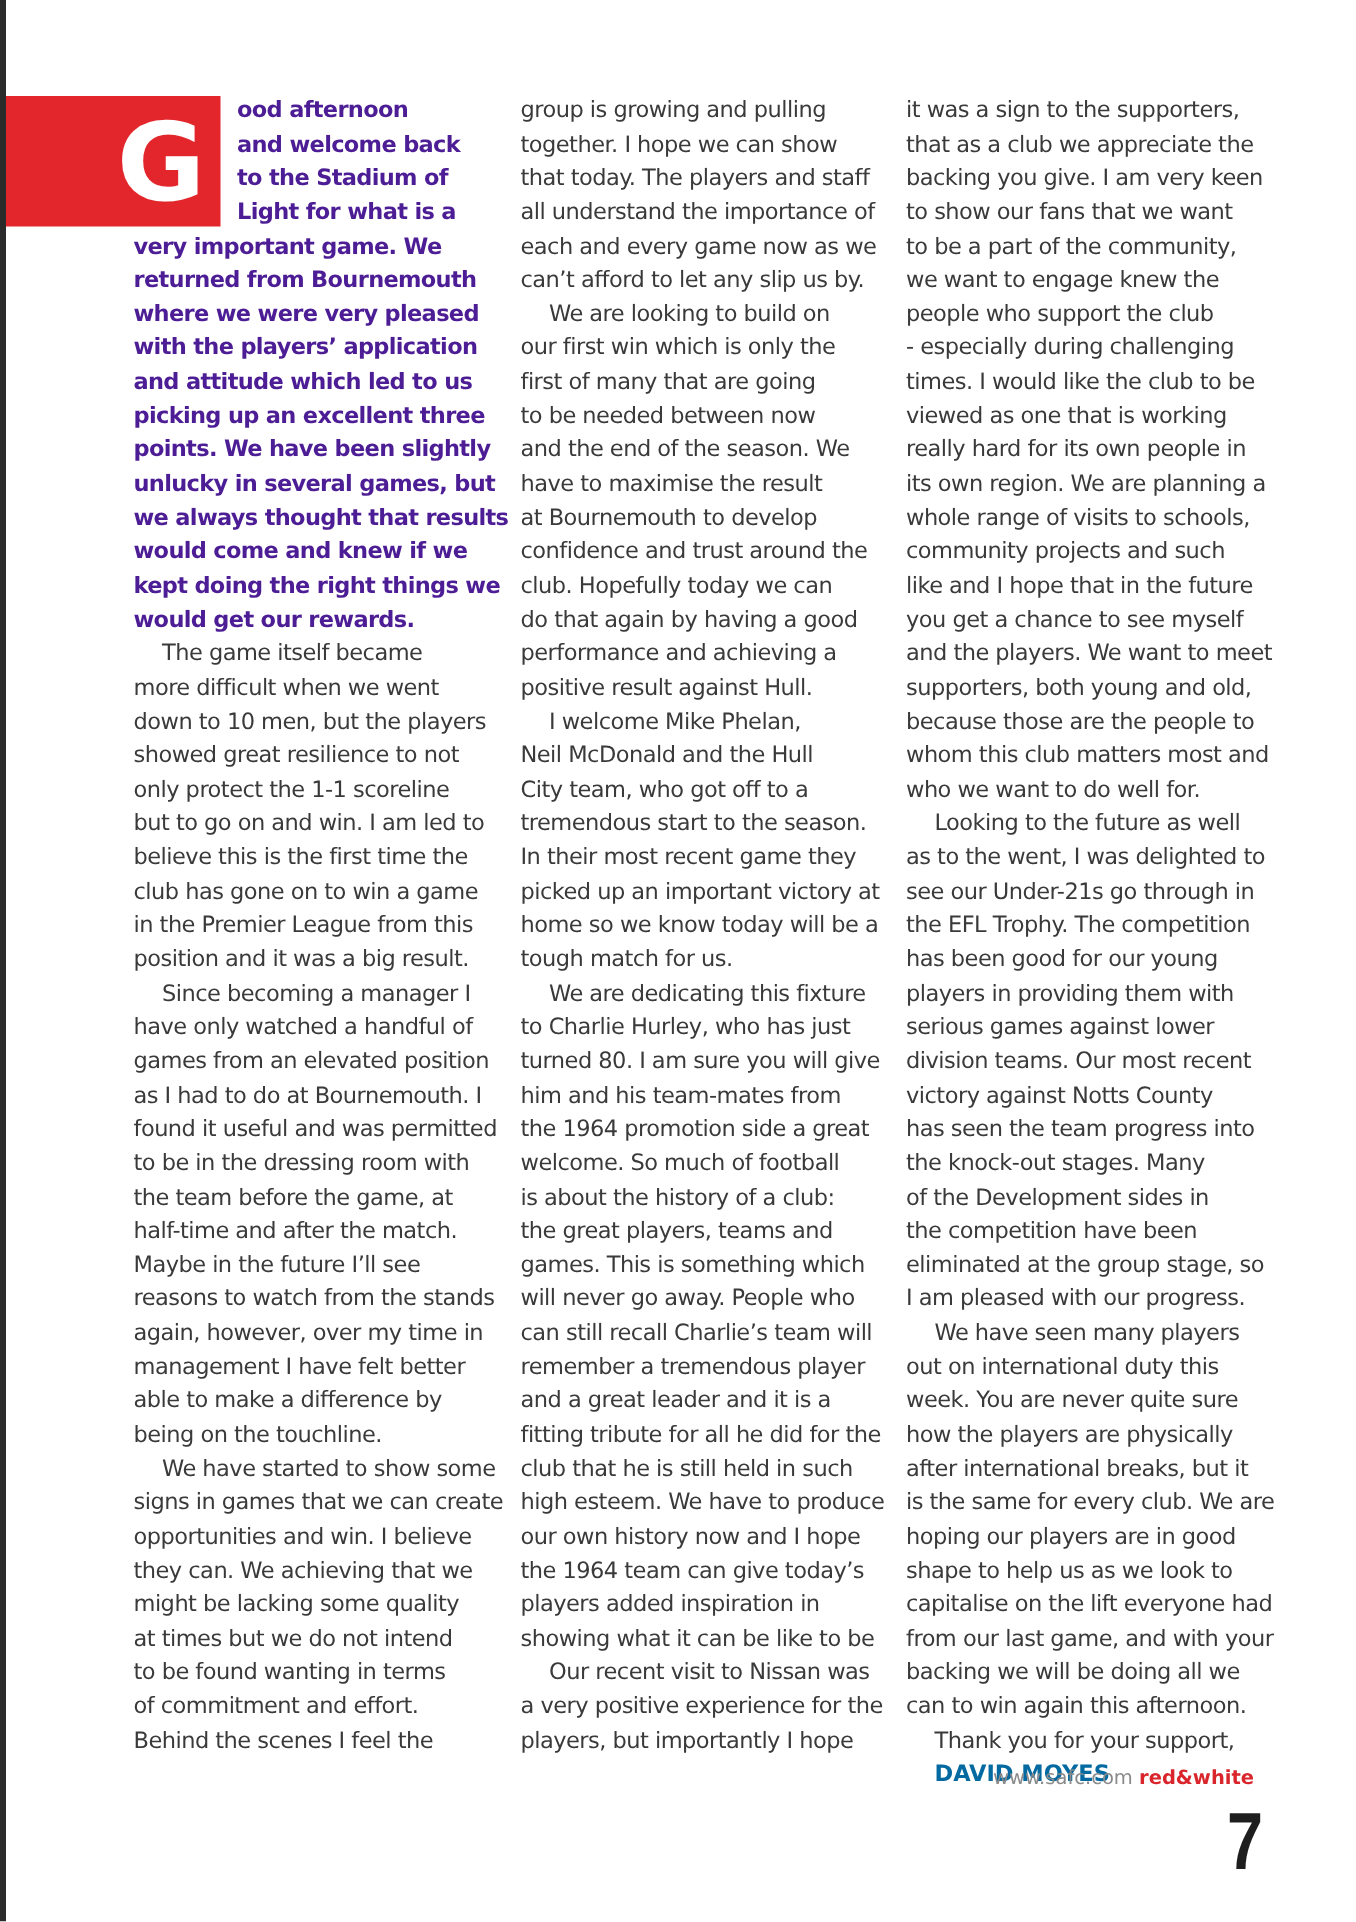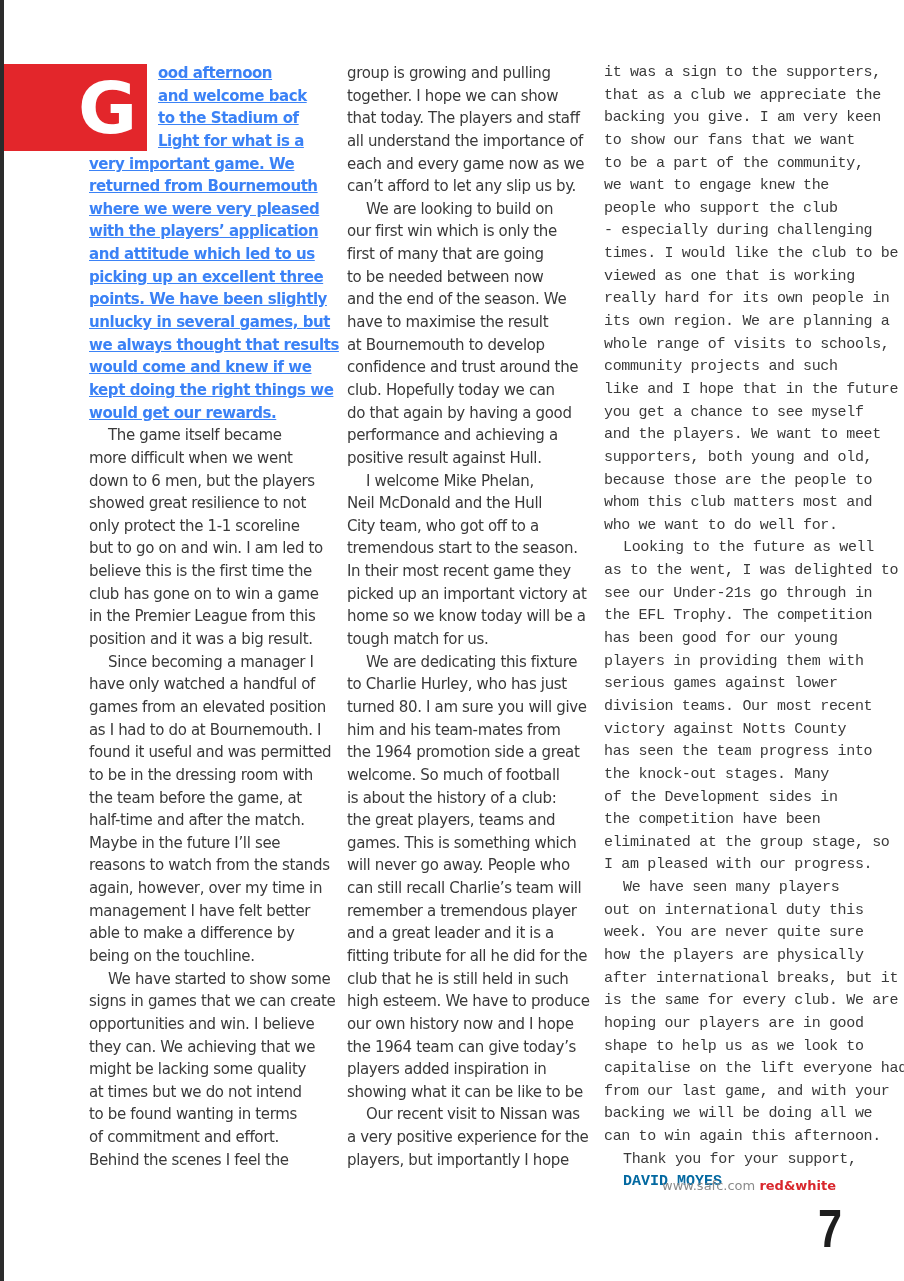--- a/index.html
+++ b/index.html
@@ -15,26 +15,26 @@
       background: #e3262b;
     }
     .dropcap-letter {
       position: absolute; right: 10px; top: 2px;
       font-family: "DejaVu Sans", sans-serif; font-weight: bold;
       font-size: 72px; line-height: 84px; color: #ffffff;
     }
     .col { position: absolute; top: 62px; }
     .col1 { left: 89px; width: 250px; }
     .col2 { left: 347px; width: 245px; }
-    .col3 { left: 604px; width: 250px; font-family: Liberation Mono, monospace; }
+    .col3 { left: 604px; width: 250px; }
     .line {
       height: 22.65px; line-height: 22.65px; font-size: 15px;
       white-space: nowrap; letter-spacing: -0.35px;
     }
-    .bold { font-weight: bold; color: #3b82f6; letter-spacing: -0.45px; text-decoration: underline; }
+    .bold { font-weight: bold; color: #4c1d95; letter-spacing: -0.45px; }
     .indent { padding-left: 19px; }
     .lead-indent { padding-left: 69px; }
     .sig { color: #0369a1; font-weight: bold; letter-spacing: 0; }
     .footer {
       position: absolute; right: 68px; top: 1178px;
       font-size: 13px; color: #8a8a8a; white-space: nowrap;
     }
     .footer .brand { color: #d9262c; font-weight: bold; }
     .page-num {
       position: absolute; left: 818px; top: 1198px;
@@ -64,21 +64,21 @@
     <div class="line bold">and attitude which led to us</div>
     <div class="line bold">picking up an excellent three</div>
     <div class="line bold">points. We have been slightly</div>
     <div class="line bold">unlucky in several games, but</div>
     <div class="line bold">we always thought that results</div>
     <div class="line bold">would come and knew if we</div>
     <div class="line bold">kept doing the right things we</div>
     <div class="line bold">would get our rewards.</div>
     <div class="line indent">The game itself became</div>
     <div class="line">more difficult when we went</div>
-    <div class="line">down to 6 men, but the players</div>
+    <div class="line">down to 10 men, but the players</div>
     <div class="line">showed great resilience to not</div>
     <div class="line">only protect the 1-1 scoreline</div>
     <div class="line">but to go on and win. I am led to</div>
     <div class="line">believe this is the first time the</div>
     <div class="line">club has gone on to win a game</div>
     <div class="line">in the Premier League from this</div>
     <div class="line">position and it was a big result.</div>
     <div class="line indent">Since becoming a manager I</div>
     <div class="line">have only watched a handful of</div>
     <div class="line">games from an elevated position</div>

